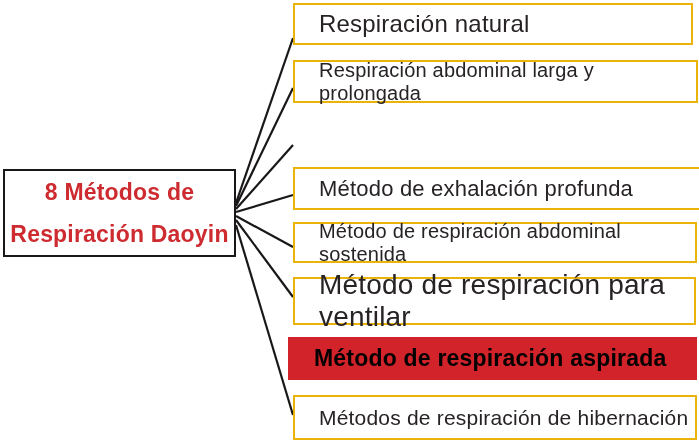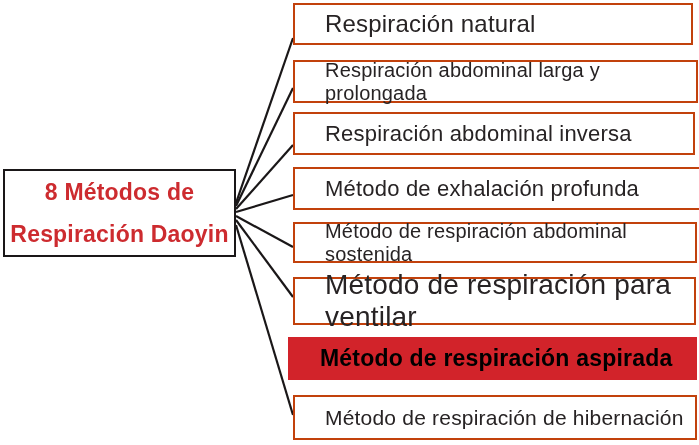--- a/index.html
+++ b/index.html
@@ -44,25 +44,25 @@
     color: #cd2b2f;
     font-weight: bold;
     font-size: 23px;
     line-height: 42px;
     white-space: pre-line;
     letter-spacing: 0.2px;
   }
   .method-box {
     position: absolute;
     box-sizing: border-box;
-    border: 2px solid #c2410c;
+    border: 2px solid #eab308;
     background: #ffffff;
     display: flex;
     align-items: center;
-    padding-left: 30px;
+    padding-left: 24px;
     color: #272324;
     letter-spacing: 0.2px;
   }
   .m0 { left: 293px; top: 3px;   width: 400px; height: 42px; font-size: 24px; }
   .m1 { left: 293px; top: 60px;  width: 405px; height: 43px; font-size: 20px; }
   .m2 { left: 293px; top: 112px; width: 402px; height: 43px; font-size: 22px; }
   .m3 { left: 293px; top: 167px; width: 433px; height: 43px; font-size: 22px; }
   .m4 { left: 293px; top: 222px; width: 404px; height: 41px; font-size: 20px; justify-content: center; }
   .m5 { left: 293px; top: 277px; width: 403px; height: 48px; font-size: 28px; }
   .m6 { left: 288px; top: 337px; width: 409px; height: 43px; font-size: 23px; }
@@ -93,32 +93,29 @@
     <span class="root-label">8 Métodos de
 Respiración Daoyin</span>
   </div>
 
   <div class="method-box m0">
     <span>Respiración natural</span>
   </div>
   <div class="method-box m1">
     <span>Respiración abdominal larga y prolongada</span>
   </div>
-  <div class="method-box m2">
-    <span>Respiración abdominal inversa</span>
-  </div>
   <div class="method-box m3">
     <span>Método de exhalación profunda</span>
   </div>
   <div class="method-box m4">
     <span>Método de respiración abdominal sostenida</span>
   </div>
   <div class="method-box m5">
     <span>Método de respiración para ventilar</span>
   </div>
   <div class="method-box m6 highlight">
     <span>Método de respiración aspirada</span>
   </div>
   <div class="method-box m7">
-    <span>Método de respiración de hibernación</span>
+    <span>Métodos de respiración de hibernación</span>
   </div>
 
 </div>
 
 </body></html>

